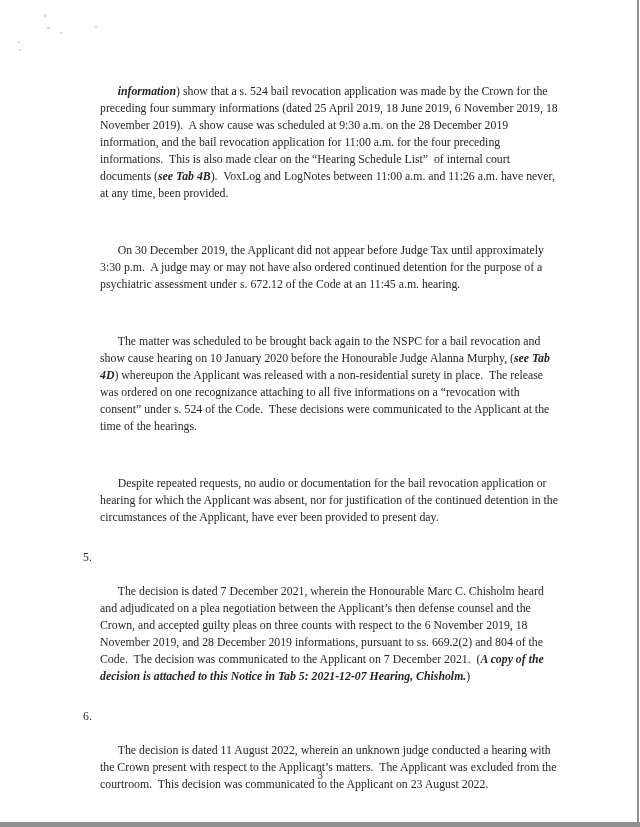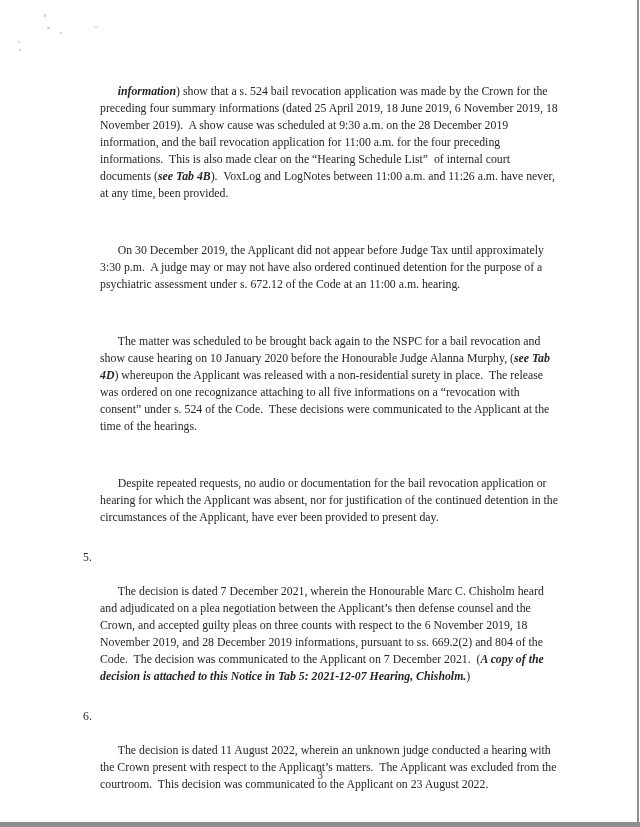--- a/index.html
+++ b/index.html
@@ -67,21 +67,21 @@
   <div class="speck s6"></div>
   <div class="speck s7"></div>
 
   <div class="content">
 
     <div class="para">
       <span class="runs"><span class="run-bi">information</span><span>) show that a s. 524 bail revocation application was made by the Crown for the preceding four summary informations (dated 25 April 2019, 18 June 2019, 6 November 2019, 18 November 2019).  A show cause was scheduled at 9:30 a.m. on the 28 December 2019 information, and the bail revocation application for 11:00 a.m. for the four preceding informations.  This is also made clear on the “Hearing Schedule List”  of internal court documents (</span><span class="run-bi">see Tab 4B</span><span>).  VoxLog and LogNotes between 11:00 a.m. and 11:26 a.m. have never, at any time, been provided.</span></span>
     </div>
 
     <div class="para">
-      <span class="runs"><span>On 30 December 2019, the Applicant did not appear before Judge Tax until approximately 3:30 p.m.  A judge may or may not have also ordered continued detention for the purpose of a psychiatric assessment under s. 672.12 of the </span><span class="run-i">Code</span><span> at an 11:00 a.m. hearing.</span></span>
+      <span class="runs"><span>On 30 December 2019, the Applicant did not appear before Judge Tax until approximately 3:30 p.m.  A judge may or may not have also ordered continued detention for the purpose of a psychiatric assessment under s. 672.12 of the </span><span class="run-i">Code</span><span> at an 11:45 a.m. hearing.</span></span>
     </div>
 
     <div class="para">
       <span class="runs"><span>The matter was scheduled to be brought back again to the NSPC for a bail revocation and show cause hearing on 10 January 2020 before the Honourable Judge Alanna Murphy, (</span><span class="run-bi">see Tab 4D</span><span>) whereupon the Applicant was released with a non-residential surety in place.  The release was ordered on one recognizance attaching to all five informations on a “revocation with consent” under s. 524 of the </span><span class="run-i">Code</span><span>.  These decisions were communicated to the Applicant at the time of the hearings.</span></span>
     </div>
 
     <div class="para">
       <span class="runs"><span>Despite repeated requests, no audio or documentation for the bail revocation application or hearing for which the Applicant was absent, nor for justification of the continued detention in the circumstances of the Applicant, have ever been provided to present day.</span></span>
     </div>
 

